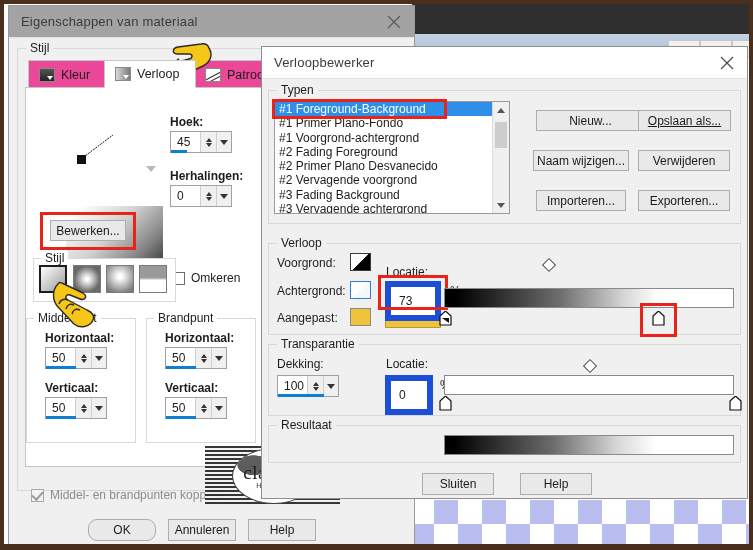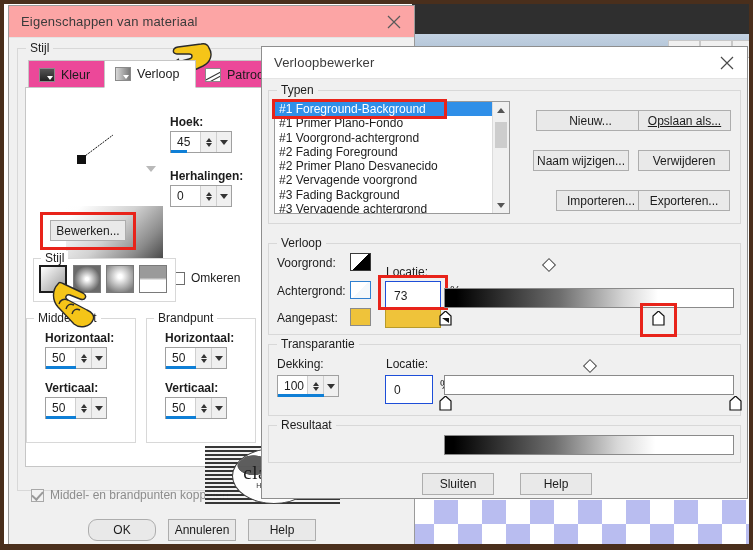--- a/index.html
+++ b/index.html
@@ -34,21 +34,21 @@
   .win{position:absolute;background:#f0f0f0;border:1px solid #9a9a9a;box-sizing:border-box;}
   .win-title{height:32px;background:#ffffff;border-bottom:1px solid #e4e4e4;
     display:flex;align-items:center;padding-left:12px;box-sizing:border-box;}
   .win-title .t{font-size:13px;color:#3b3b3b;letter-spacing:.2px;}
   .win-close{margin-left:auto;width:40px;height:31px;display:flex;align-items:center;justify-content:center;
     color:#5a5a5a;}
   .win-close svg{display:block;}
 
   
   #matwin{left:8px;top:5px;width:407px;height:540px;}
-  #matwin .win-title{background:#fca5a5;}
+  #matwin .win-title{background:#a3a3a3;}
 
   .group{position:absolute;border:1px solid #d8d8d8;box-sizing:border-box;}
   .group > .legend{position:absolute;top:-8px;left:8px;background:#f0f0f0;padding:0 4px;
     font-size:12px;color:#1c1c1c;}
 
   
   .tabs{position:absolute;left:25px;top:60px;width:360px;height:28px;}
   .tab{position:absolute;top:0;height:28px;display:flex;align-items:center;gap:6px;
     padding:0 10px;box-sizing:border-box;font-size:12.5px;color:#1c1c1c;
     background:#ec4899;border:1px solid #c6c6c6;border-bottom:none;}
@@ -127,21 +127,21 @@
 
   .marker{position:absolute;width:13px;height:15px;}
   .diamond{position:absolute;width:8px;height:8px;border:1px solid #4a4a4a;transform:rotate(45deg);background:#fff;}
 
   .swatch{position:absolute;width:21px;height:18px;box-sizing:border-box;border:1px solid #6d6d6d;}
   .swatch.fg{background:linear-gradient(135deg,#ffffff 0 50%,#000000 50% 100%);border:1px solid #3a3a3a;}
   .swatch.bg{background:linear-gradient(135deg,#ffffff 0 50%,#f4f8fb 50% 100%);border:1px solid #2f7fd0;}
   .swatch.cu{background:#efc33a;border:1px solid #8a8a8a;}
   .bigswatch{position:absolute;width:56px;height:22px;background:#efc33a;border:1px solid #b89b2a;box-sizing:border-box;}
 
-  .tbox{position:absolute;height:29px;border:1px solid #1d4ed8;background:#fff;box-sizing:border-box;
+  .tbox{position:absolute;height:40px;border:6px solid #1d4ed8;background:#fff;box-sizing:border-box;
     display:flex;align-items:center;padding-left:8px;font-size:12px;color:#1c1c1c;}
 
   
   .hand{position:absolute;}
   
   .wm{position:absolute;left:205px;top:446px;width:135px;height:58px;overflow:hidden;
     background:repeating-linear-gradient(180deg,#2d2d2d 0 2px, #f2f2f2 2px 4px);opacity:.95;}
   .wm .globe{position:absolute;left:27px;top:2px;width:82px;height:54px;border-radius:50%;
     background:#ffffff;border:1px solid #333;overflow:hidden;}
   .wm .globe .c{position:absolute;left:0;top:0;width:82px;height:54px;
@@ -357,21 +357,21 @@
           <i style="border-top:5px solid #555;"></i>
         </span>
     </div>
   </div>
   <div class="redbox" style="left:272px;top:99px;width:175px;height:20px;"></div>
 
   <div class="btn" style="left:536px;top:110px;width:109px;height:21px;">Nieuw...</div>
   <div class="btn" style="left:638px;top:110px;width:93px;height:21px;text-decoration:underline;">Opslaan als...</div>
   <div class="btn" style="left:533px;top:150px;width:96px;height:21px;">Naam wijzigen...</div>
   <div class="btn" style="left:638px;top:150px;width:92px;height:21px;">Verwijderen</div>
-  <div class="btn" style="left:556px;top:190px;width:90px;height:21px;">Importeren...</div>
+  <div class="btn" style="left:536px;top:190px;width:90px;height:21px;">Importeren...</div>
   <div class="btn" style="left:638px;top:190px;width:92px;height:21px;">Exporteren...</div>
 
   <div class="group" style="left:268px;top:243px;width:473px;height:92px;">
     <span class="legend" style="background:#f0f0f0;">Verloop</span>
   </div>
 
   <span class="lbl" style="left:277px;top:256px;">Voorgrond:</span>
   <div class="swatch fg" style="left:350px;top:253px;"></div>
 
   <span class="lbl" style="left:277px;top:284px;">Achtergrond:</span>

